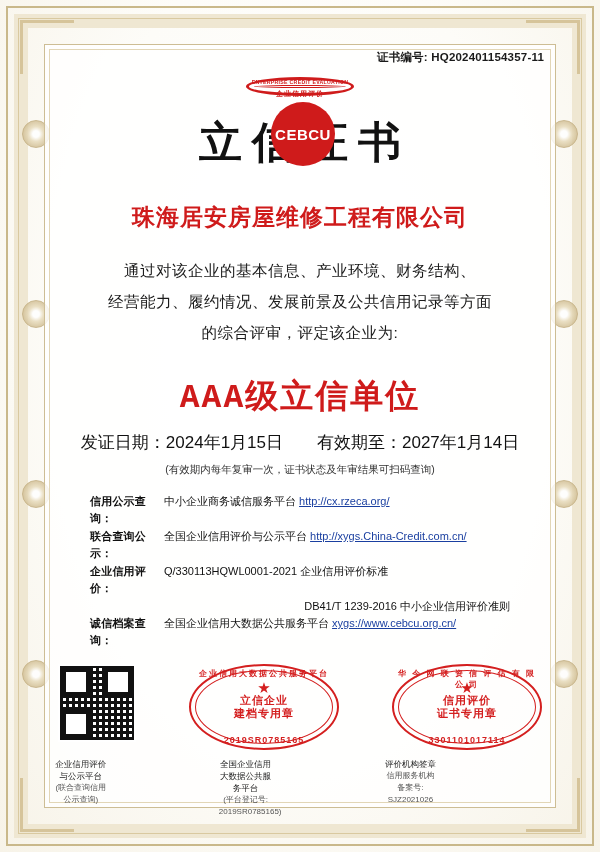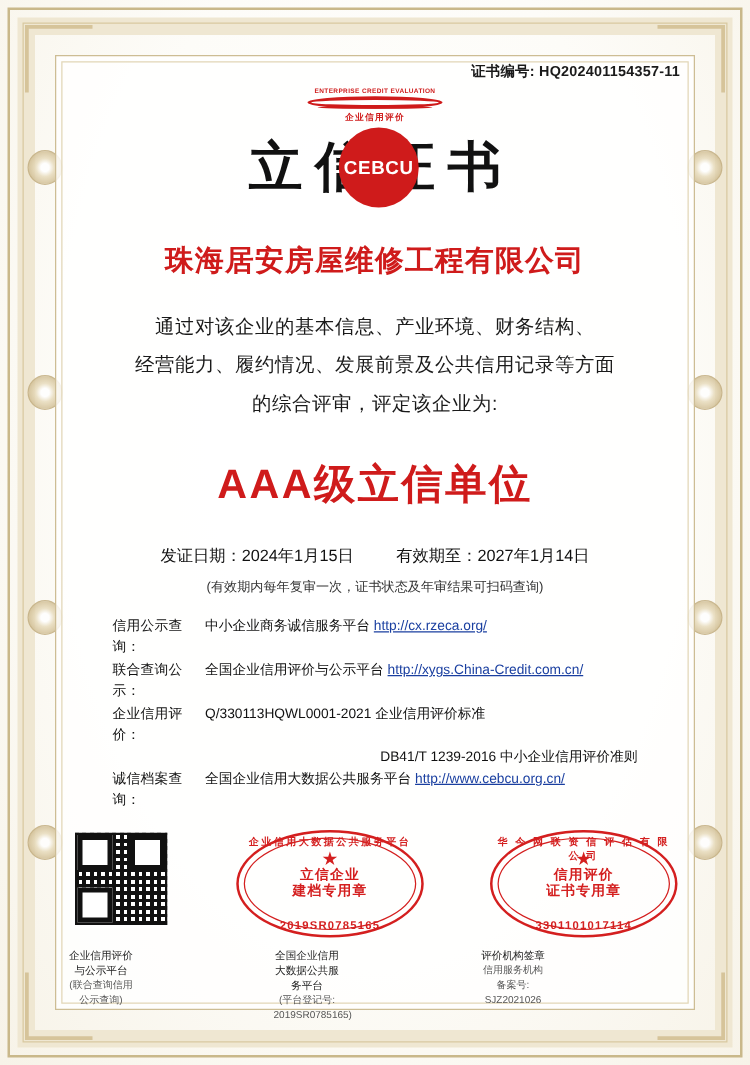--- a/index.html
+++ b/index.html
@@ -169,24 +169,25 @@
     line-height: 31px;
     text-align: center;
     letter-spacing: 0.5px;
   }
   .grade {
     margin-top: 26px;
     font-size: 33px;
     font-weight: bold;
     color: #cf1b1b;
     letter-spacing: 2px;
+    font-family: Liberation Mono, monospace;
   }
   .dates {
-    margin-top: 26px;
-    font-size: 13px;
+    margin-top: 12px;
+    font-size: 17px;
     color: #111111;
     display: flex;
     gap: 34px;
   }
   .note {
     margin-top: 9px;
     font-size: 10.5px;
     color: #333333;
   }
 
@@ -196,21 +197,21 @@
     font-size: 11px;
     color: #111111;
     line-height: 17px;
   }
   .link-row {
     display: flex;
     align-items: baseline;
     margin-bottom: 1px;
   }
   .link-row .k {
-    font-weight: normal;
+    font-weight: bold;
     width: 74px;
     flex: 0 0 74px;
     letter-spacing: 0.2px;
   }
   .link-row .v { flex: 1; }
   .link-row .u {
     color: #1a3fa0;
     text-decoration: underline;
   }
   .link-sub {
@@ -403,21 +404,21 @@
         </span>
       </div>
       <div class="link-row">
         <span class="k">企业信用评价：</span>
         <span class="v">Q/330113HQWL0001-2021 企业信用评价标准</span>
       </div>
       <div class="link-sub">DB41/T 1239-2016 中小企业信用评价准则</div>
       <div class="link-row">
         <span class="k">诚信档案查询：</span>
         <span class="v">
-          <span>全国企业信用大数据公共服务平台 </span><a class="u" href="#">http://www.cebcu.org.cn/</a>
+          <span>全国企业信用大数据公共服务平台 </span><a class="u" href="#">xygs://www.cebcu.org.cn/</a>
         </span>
       </div>
     </div>
 
     <div class="seals">
       <div class="qr">
           <div class="qr-b"></div>
         </div>
 
       <div class="seal">

